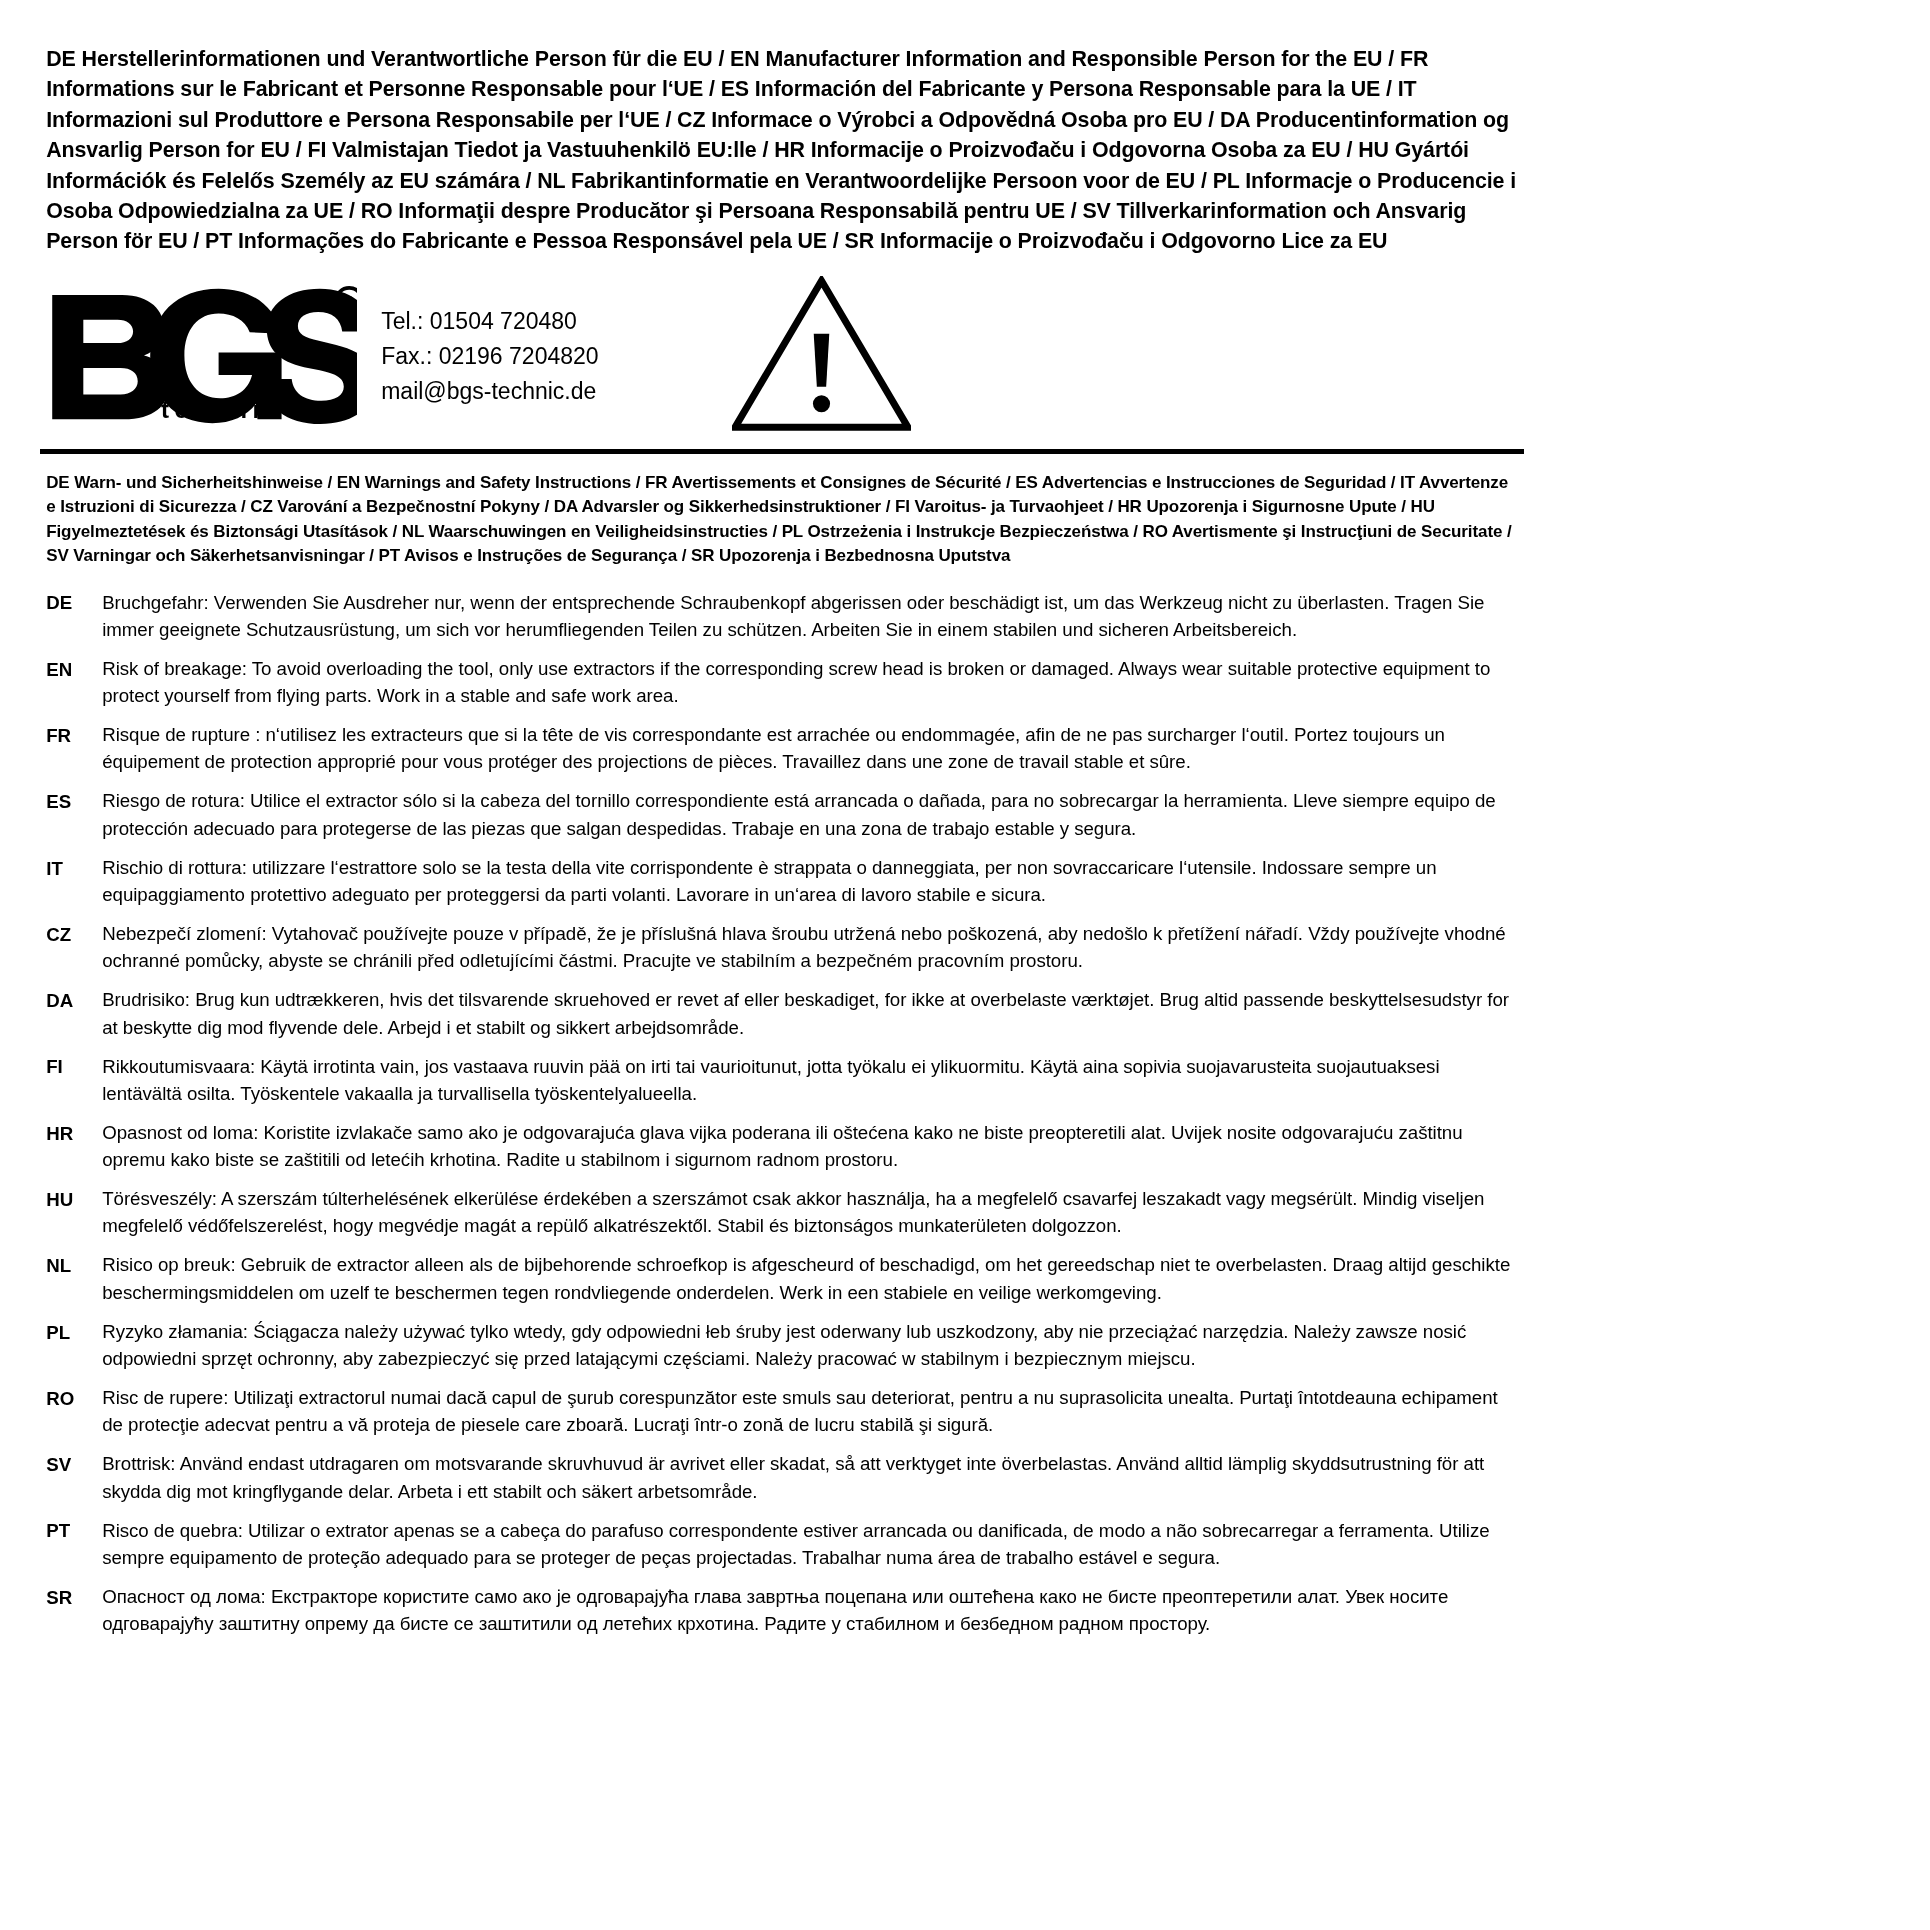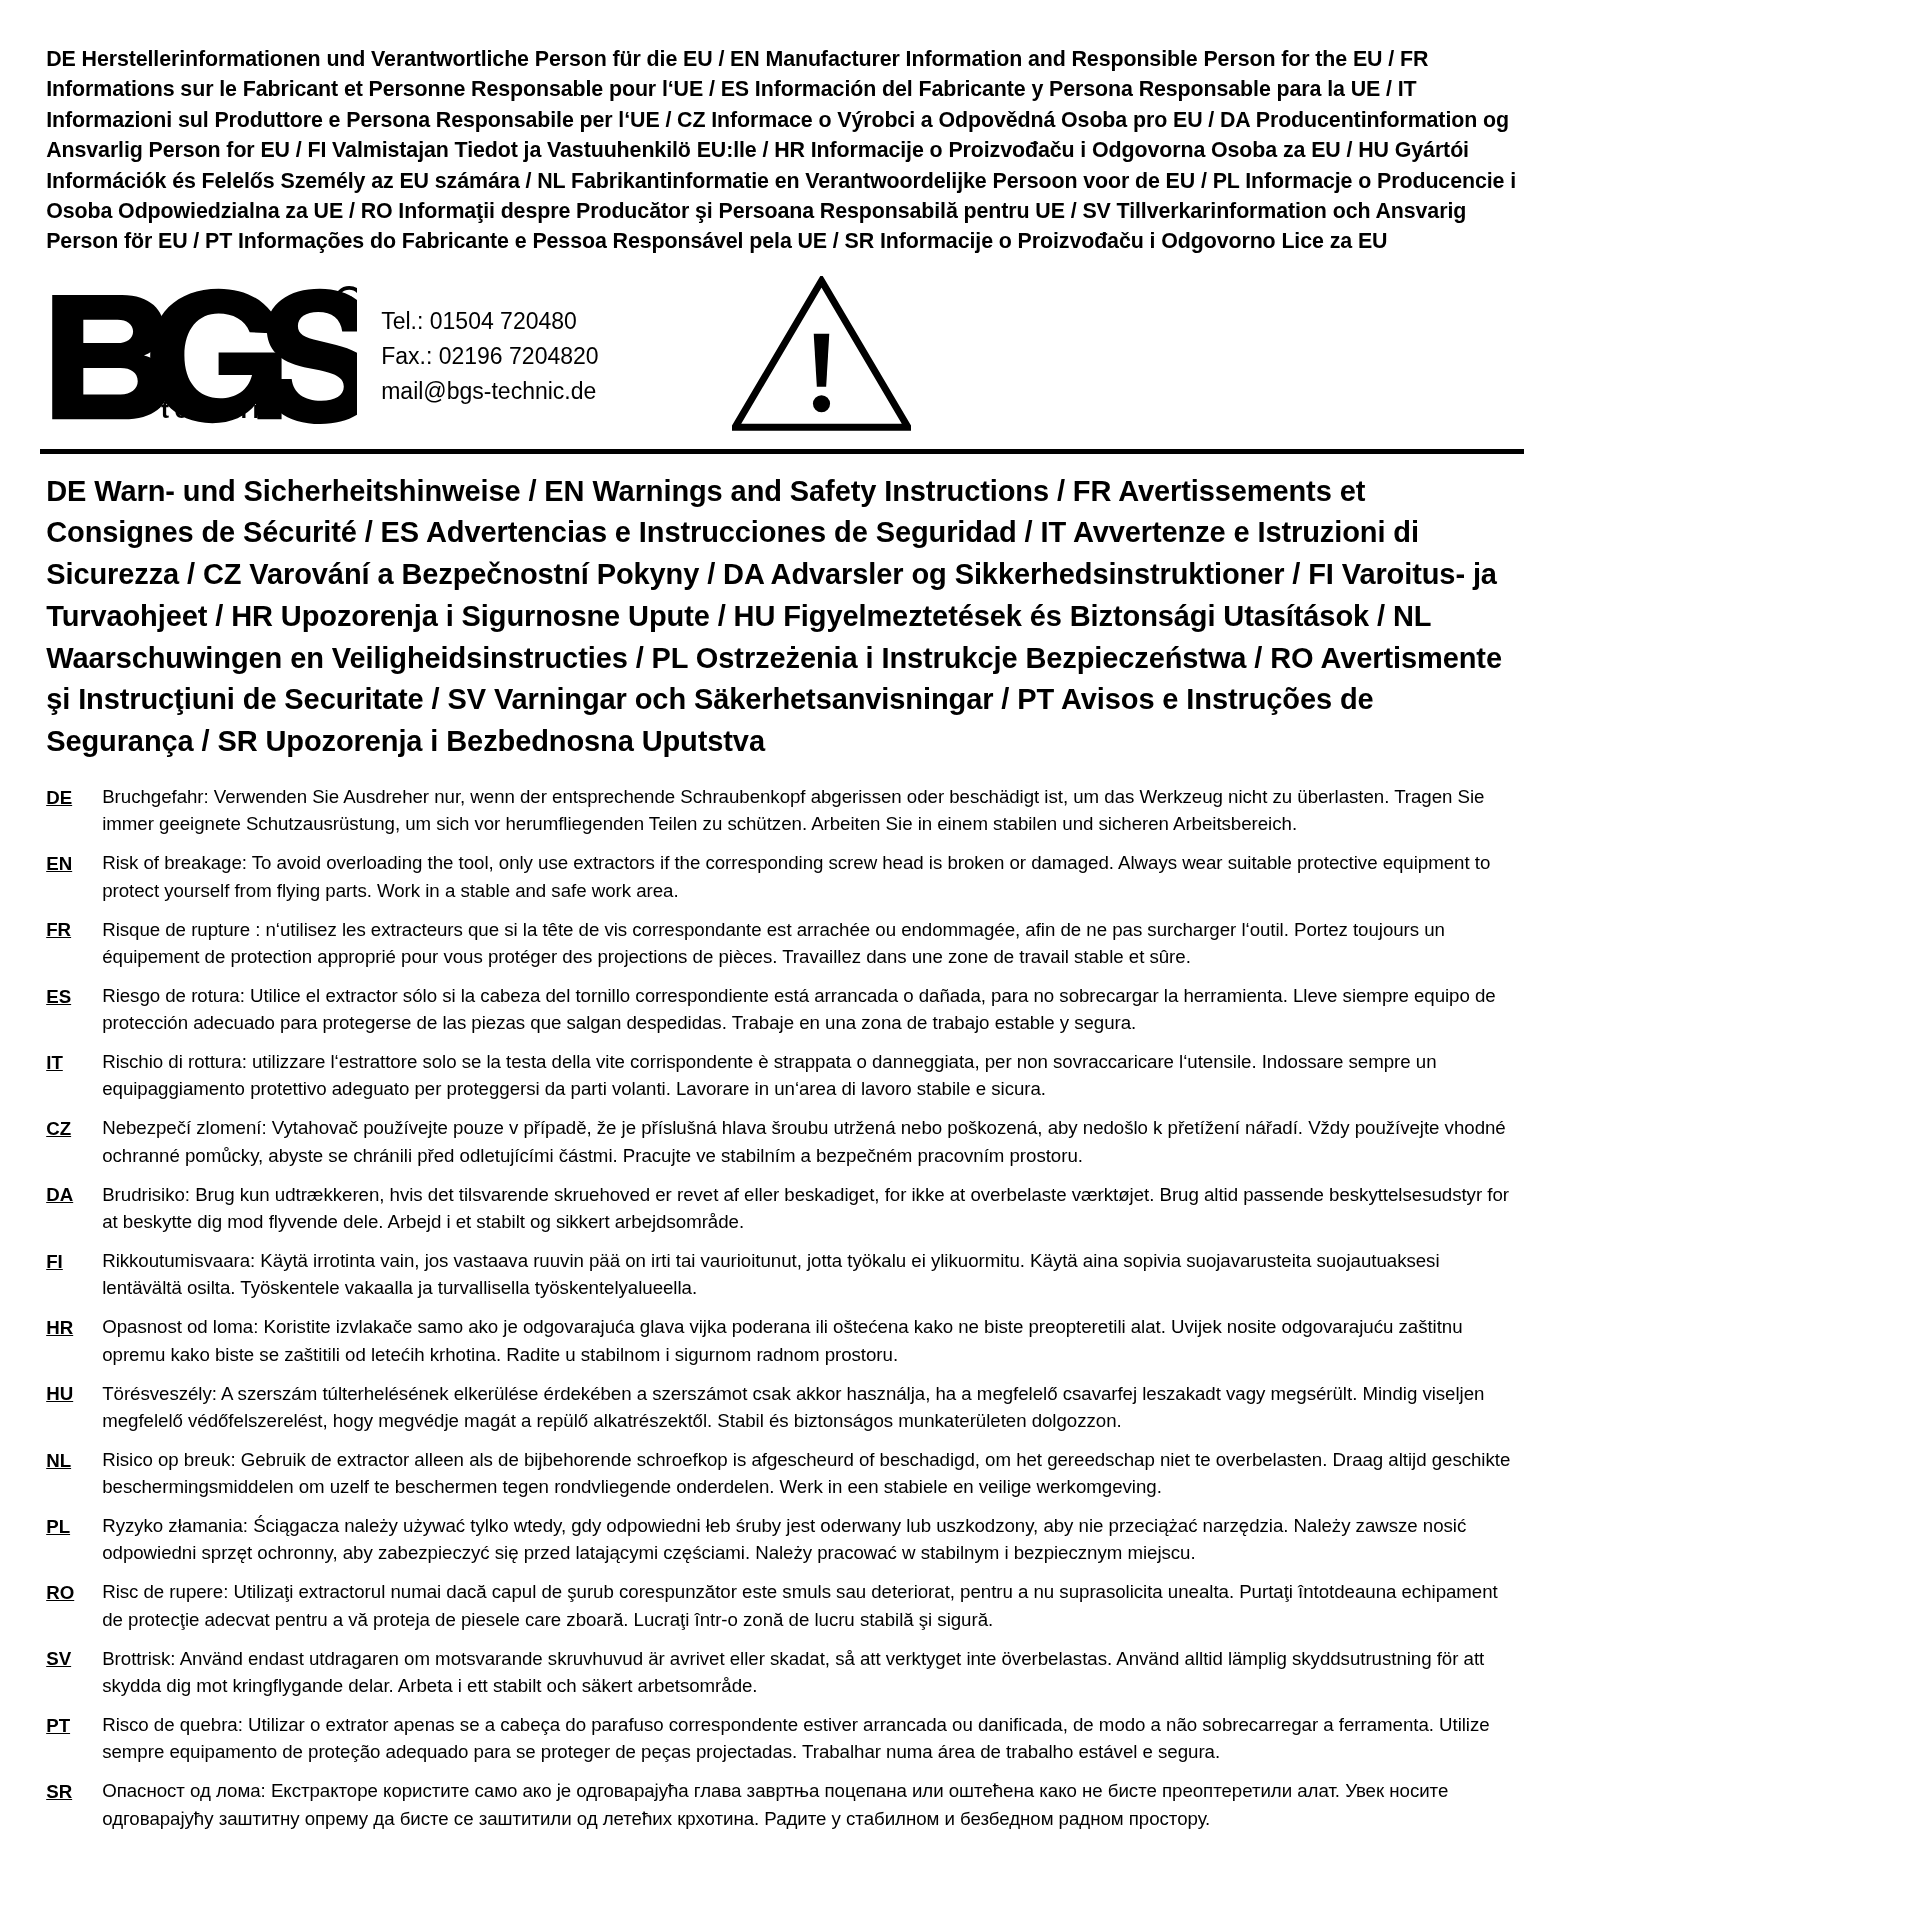--- a/index.html
+++ b/index.html
@@ -75,42 +75,41 @@
   .warn-col {
     flex: 0 0 195px;
     display: flex;
     justify-content: flex-end;
     align-items: center;
     padding-right: 3.1px;
   }
 
   
   .safety-heading {
-    font-size: 29px;
+    font-size: 17px;
     font-weight: bold;
     line-height: 1.44;
     letter-spacing: -0.1px;
     margin: 17px 0 20px 0;
     padding-left: 6.2px;
     padding-right: 4.7px;
   }
 
   
   .lang-list { padding-left: 6.2px; padding-right: 4.7px; }
   .lang-row {
     display: flex;
     margin-bottom: 11.7px;
   }
   .lang-code {
     flex: 0 0 56px;
     font-size: 18.7px;
     font-weight: bold;
     line-height: 1.46;
     padding-top: 0.8px;
-    text-decoration: underline;
   }
   .lang-text {
     flex: 1 1 auto;
     font-size: 18.7px;
     line-height: 1.46;
     letter-spacing: -0.04px;
   }
 </style>
 </head>
 <body>

